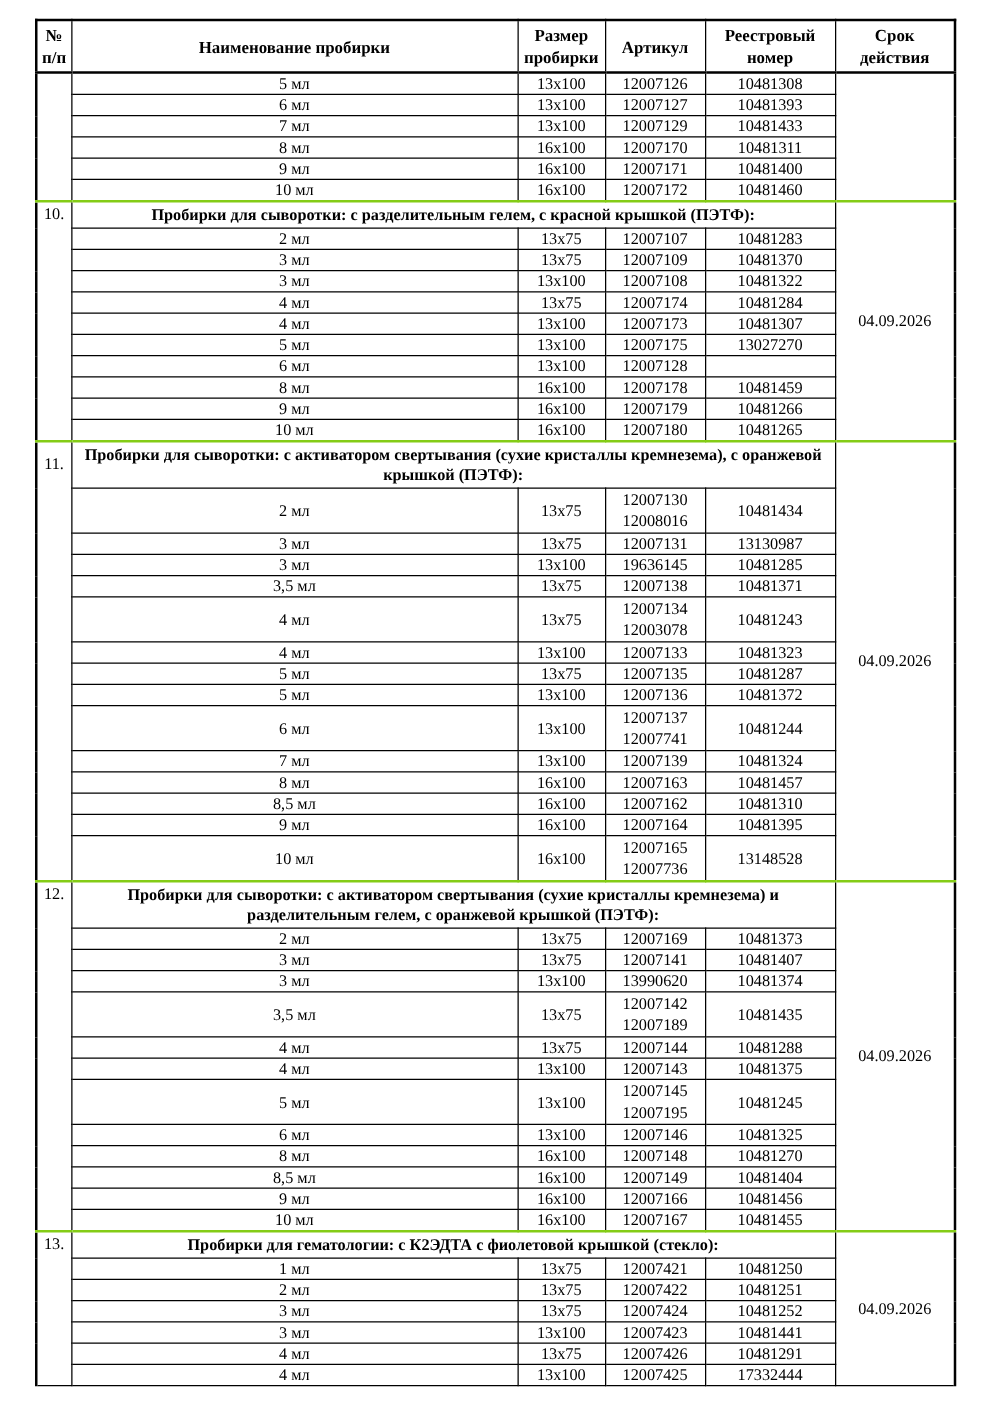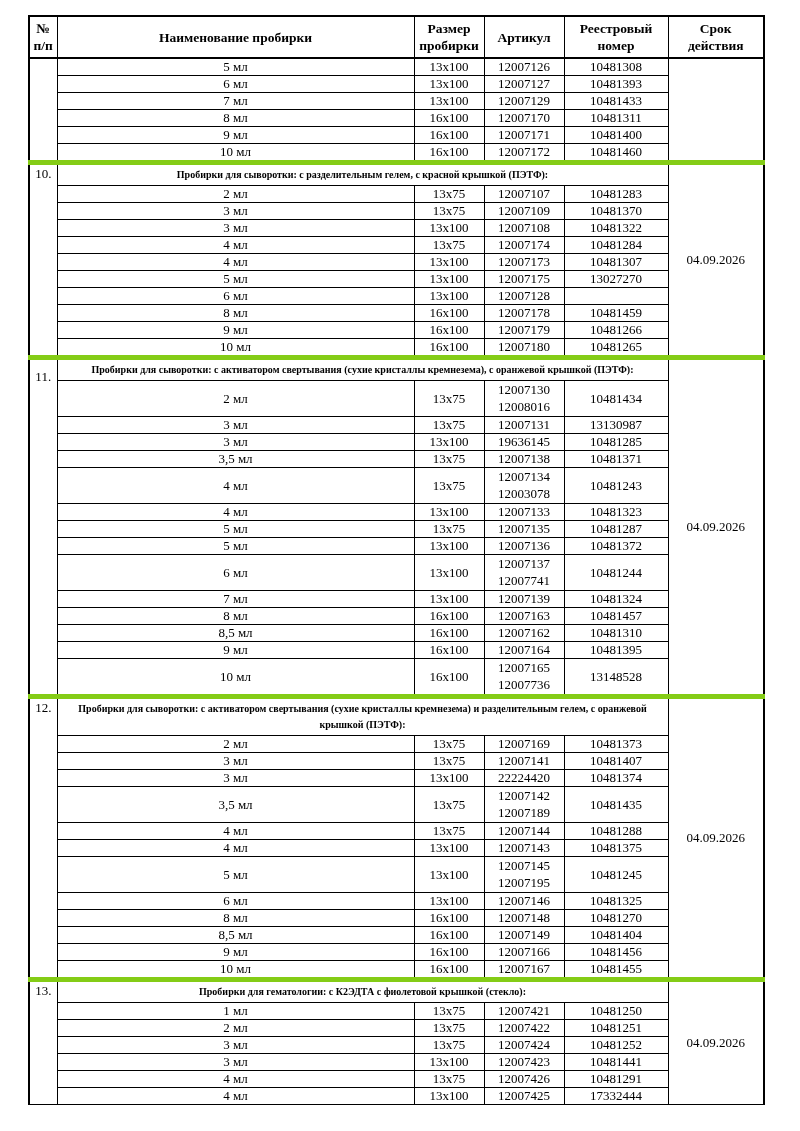--- a/index.html
+++ b/index.html
@@ -37,25 +37,25 @@
     font-weight: bold;
     text-align: center;
     font-size: 13.5px;
     line-height: 17px;
     padding: 3px 2px;
     border-bottom: 2px solid #000;
   }
   td.c-name   { text-align: center; }
   td.c-size, td.c-article, td.c-registry { text-align: center; }
   td.c-article.multi { line-height: 16.5px; }
-  tr.section-row > td { border-top: 5px solid #84cc16; }
+  tr.section-row > td { border-top: 2px solid #84cc16; }
   td.c-sectitle {
     font-weight: bold;
     text-align: center;
-    font-size: 10px;
+    font-size: 13px;
     line-height: 16px;
     padding: 2px 4px;
   }
   td.c-num {
     text-align: center;
     vertical-align: top;
     padding-top: 2px;
     font-size: 13px;
   }
   td.c-term { text-align: center; }
@@ -298,21 +298,21 @@
         </tr>
         <tr>
           <td class="c-name">3 мл</td>
           <td class="c-size">13x75</td>
           <td class="c-article">12007141</td>
           <td class="c-registry">10481407</td>
         </tr>
         <tr>
           <td class="c-name">3 мл</td>
           <td class="c-size">13x100</td>
-          <td class="c-article">22224420</td>
+          <td class="c-article">13990620</td>
           <td class="c-registry">10481374</td>
         </tr>
         <tr>
           <td class="c-name">3,5 мл</td>
           <td class="c-size">13x75</td>
           <td class="c-article multi">12007142
 12007189</td>
           <td class="c-registry">10481435</td>
         </tr>
         <tr>

